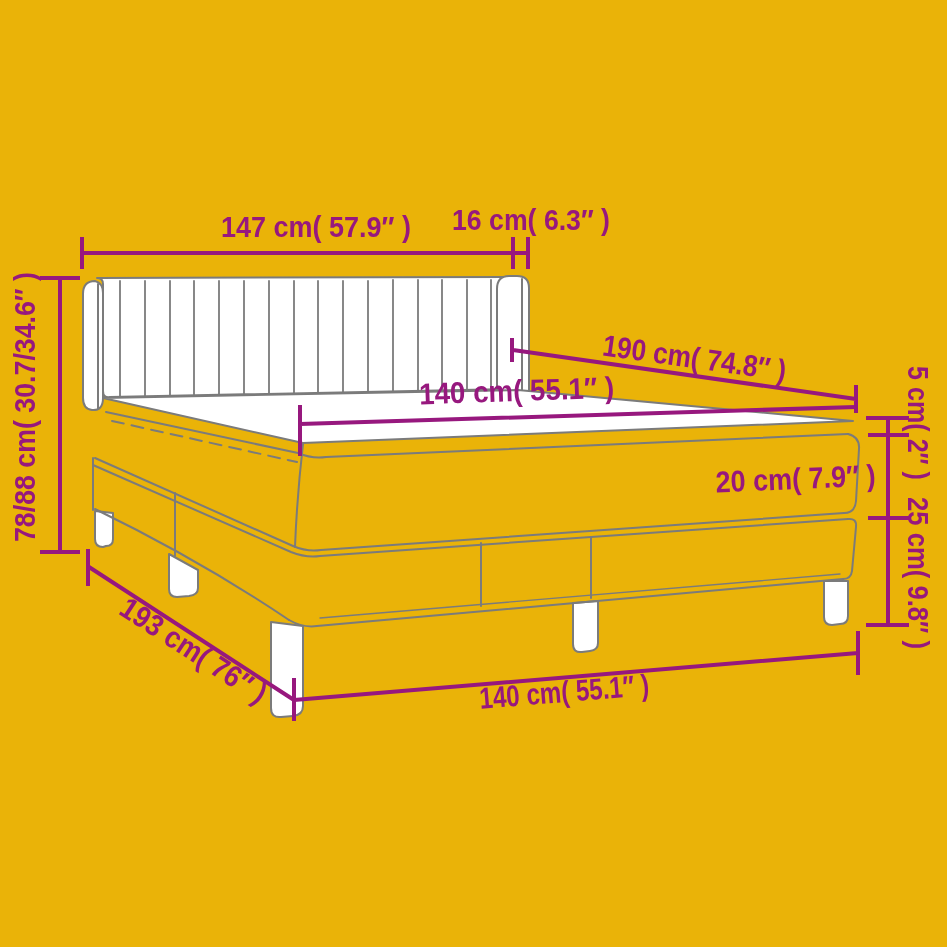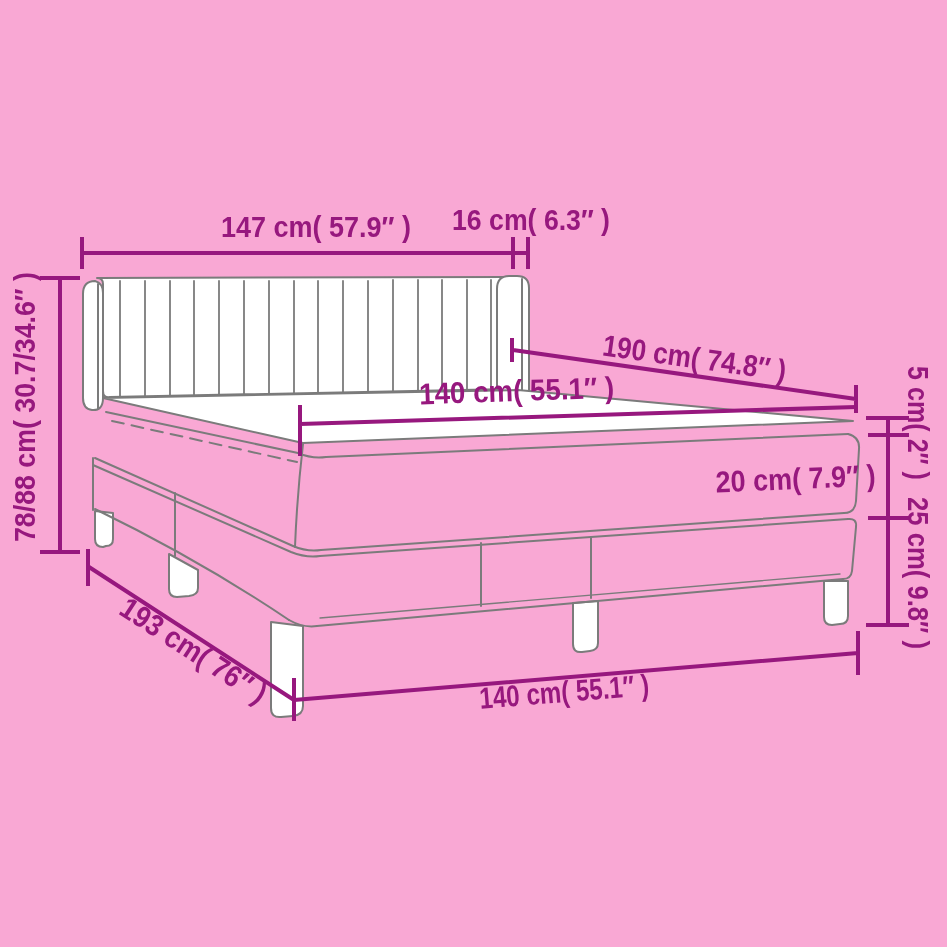--- a/index.html
+++ b/index.html
@@ -1,16 +1,16 @@
 <!DOCTYPE html>
 <html><head>
 <meta charset="utf-8">
 <style>
   html,body{margin:0;padding:0;background:#ffffff;}
-  .stage{width:947px;height:947px;position:relative;background:#f9a8d4;overflow:hidden;}
+  .stage{width:947px;height:947px;position:relative;background:#eab308;overflow:hidden;}
   svg{display:block;}
   text{font-family:"Liberation Sans", sans-serif;font-weight:bold;font-size:30px;}
 </style>
 </head>
 <body>
 
 <div class="stage">
 <svg width="947" height="947" viewBox="0 0 947 947">
 
   <g fill="none" stroke-width="2" stroke-linecap="round" stroke-linejoin="round" stroke="#7b7b7b">

